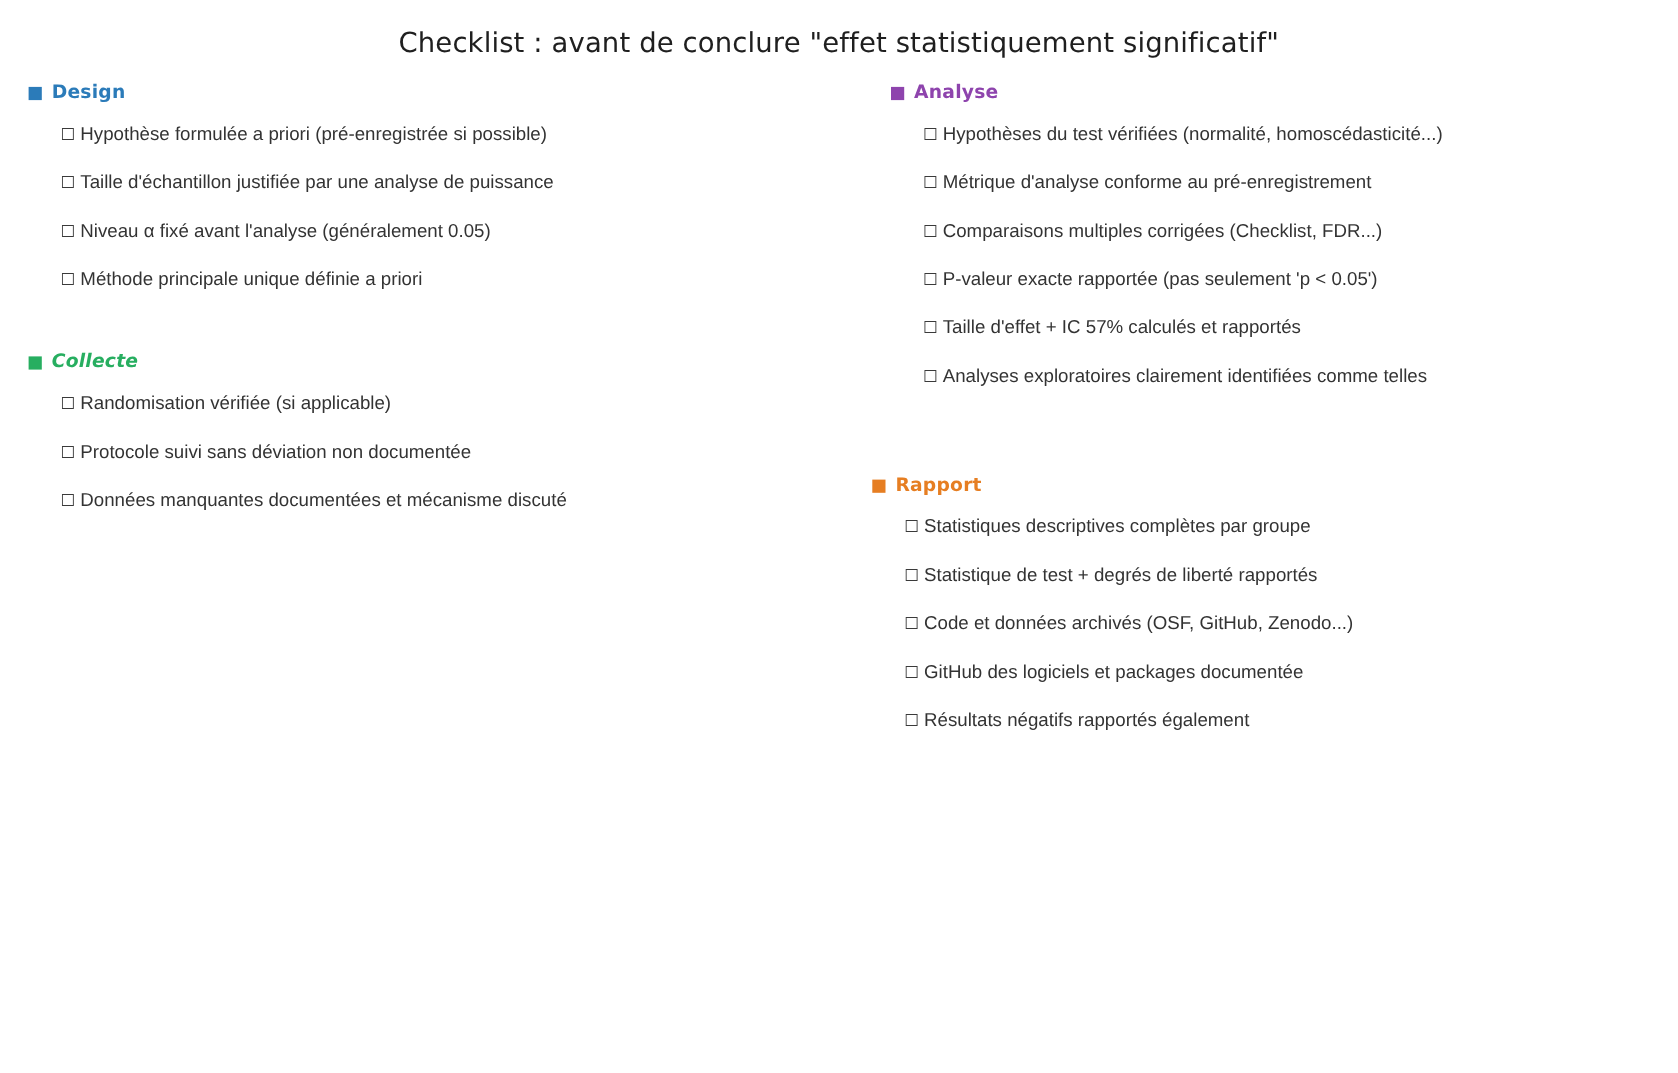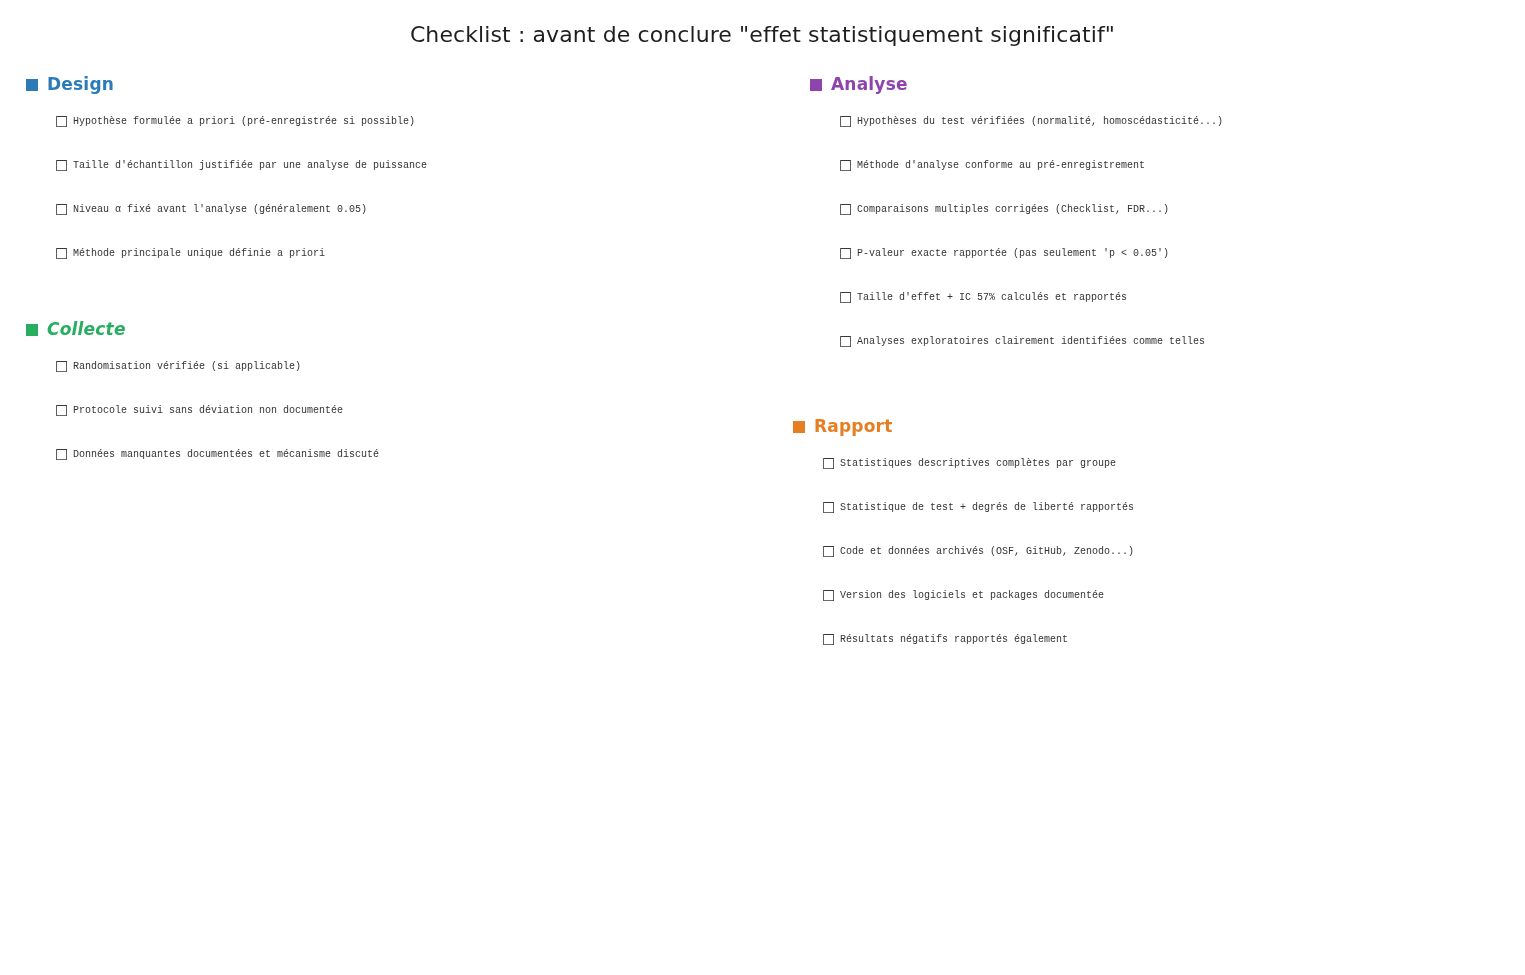--- a/index.html
+++ b/index.html
@@ -14,21 +14,21 @@
     position: relative;
     font-family: "DejaVu Sans", "Liberation Sans", sans-serif;
     overflow: hidden;
   }
   .page-title {
     position: absolute;
     top: 7px;
     left: 0;
     width: 1525px;
     text-align: center;
-    font-size: 22px;
+    font-size: 25px;
     font-weight: 400;
     color: #1f1f1f;
     letter-spacing: 0.1px;
   }
   .columns {
     position: absolute;
     top: 0;
     left: 0;
     width: 1242px;
     height: 975px;
@@ -81,25 +81,25 @@
   }
   .check-box {
     font-size: 15px;
     line-height: 16px;
     color: #3a3a3a;
     width: 18px;
     flex: 0 0 auto;
     font-family: "DejaVu Sans", sans-serif;
   }
   .check-label {
-    font-size: 10px;
+    font-size: 17px;
     line-height: 16px;
     color: #333333;
     white-space: nowrap;
-    font-family: Liberation Mono, monospace;
+    font-family: Liberation Sans, sans-serif;
   }
 </style>
 </head>
 <body>
 
 <h1 class="page-title">Checklist : avant de conclure "effet statistiquement significatif"</h1>
 
 <div class="columns">
   <div class="column column-left">
       <div class="section" style="top: 74px;">
@@ -153,61 +153,61 @@
           <span class="section-swatch" style="background: rgb(142, 68, 173);"></span>
           <span class="section-title" style="color: rgb(142, 68, 173);">Analyse</span>
         </div>
         <div class="items">
           <div class="check-item">
             <span class="check-box">☐</span>
             <span class="check-label">Hypothèses du test vérifiées (normalité, homoscédasticité...)</span>
           </div>
           <div class="check-item">
             <span class="check-box">☐</span>
-            <span class="check-label">Méthode d'analyse conforme au pré-enregistrement</span>
+            <span class="check-label">Métrique d'analyse conforme au pré-enregistrement</span>
           </div>
           <div class="check-item">
             <span class="check-box">☐</span>
             <span class="check-label">Comparaisons multiples corrigées (Checklist, FDR...)</span>
           </div>
           <div class="check-item">
             <span class="check-box">☐</span>
             <span class="check-label">P-valeur exacte rapportée (pas seulement 'p &lt; 0.05')</span>
           </div>
           <div class="check-item">
             <span class="check-box">☐</span>
             <span class="check-label">Taille d'effet + IC 57% calculés et rapportés</span>
           </div>
           <div class="check-item">
             <span class="check-box">☐</span>
             <span class="check-label">Analyses exploratoires clairement identifiées comme telles</span>
           </div>
         </div>
       </div>
-      <div class="section" style="top: 416px;">
+      <div class="section" style="top: 431px;">
         <div class="section-header">
           <span class="section-swatch" style="background: rgb(230, 126, 34);"></span>
           <span class="section-title" style="color: rgb(230, 126, 34);">Rapport</span>
         </div>
         <div class="items">
           <div class="check-item">
             <span class="check-box">☐</span>
             <span class="check-label">Statistiques descriptives complètes par groupe</span>
           </div>
           <div class="check-item">
             <span class="check-box">☐</span>
             <span class="check-label">Statistique de test + degrés de liberté rapportés</span>
           </div>
           <div class="check-item">
             <span class="check-box">☐</span>
             <span class="check-label">Code et données archivés (OSF, GitHub, Zenodo...)</span>
           </div>
           <div class="check-item">
             <span class="check-box">☐</span>
-            <span class="check-label">Version des logiciels et packages documentée</span>
+            <span class="check-label">GitHub des logiciels et packages documentée</span>
           </div>
           <div class="check-item">
             <span class="check-box">☐</span>
             <span class="check-label">Résultats négatifs rapportés également</span>
           </div>
         </div>
       </div>
     </div>
 </div>
 

